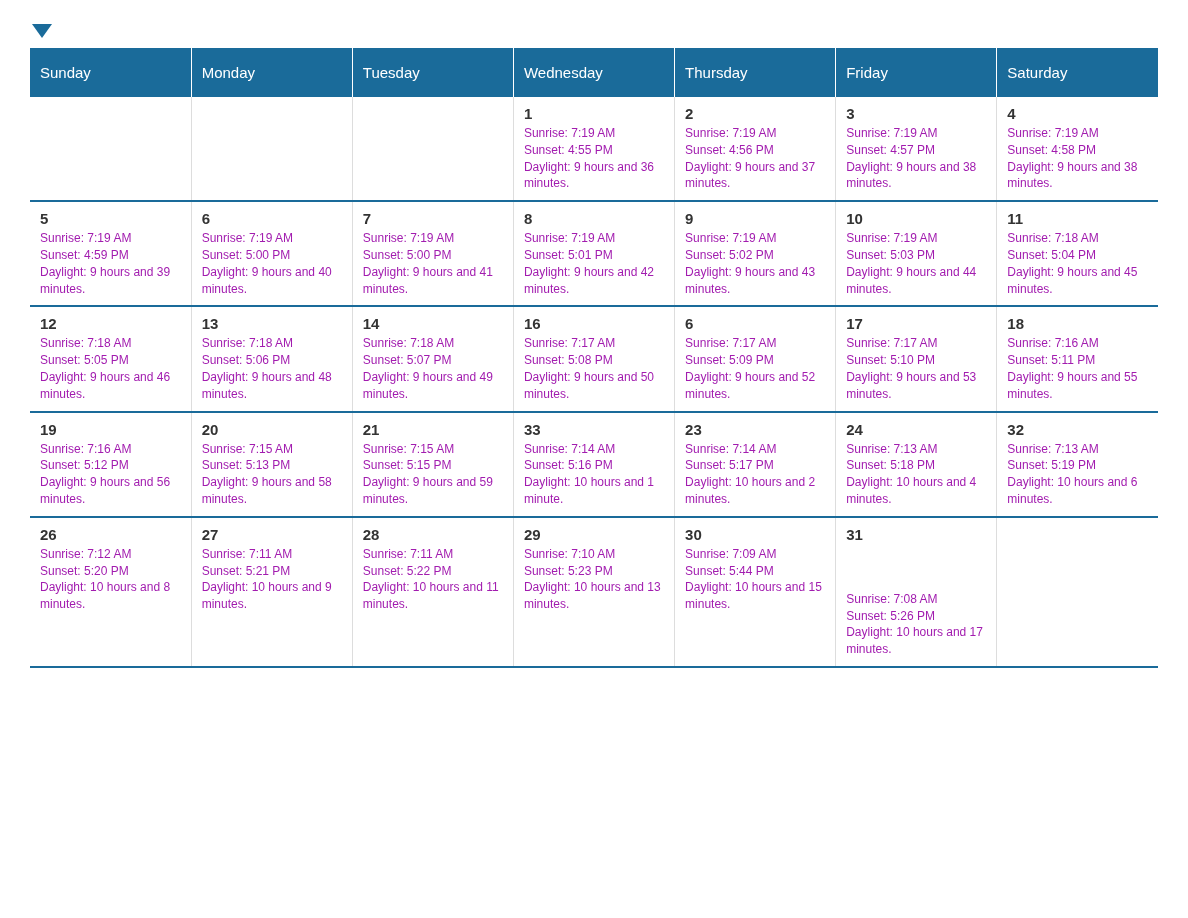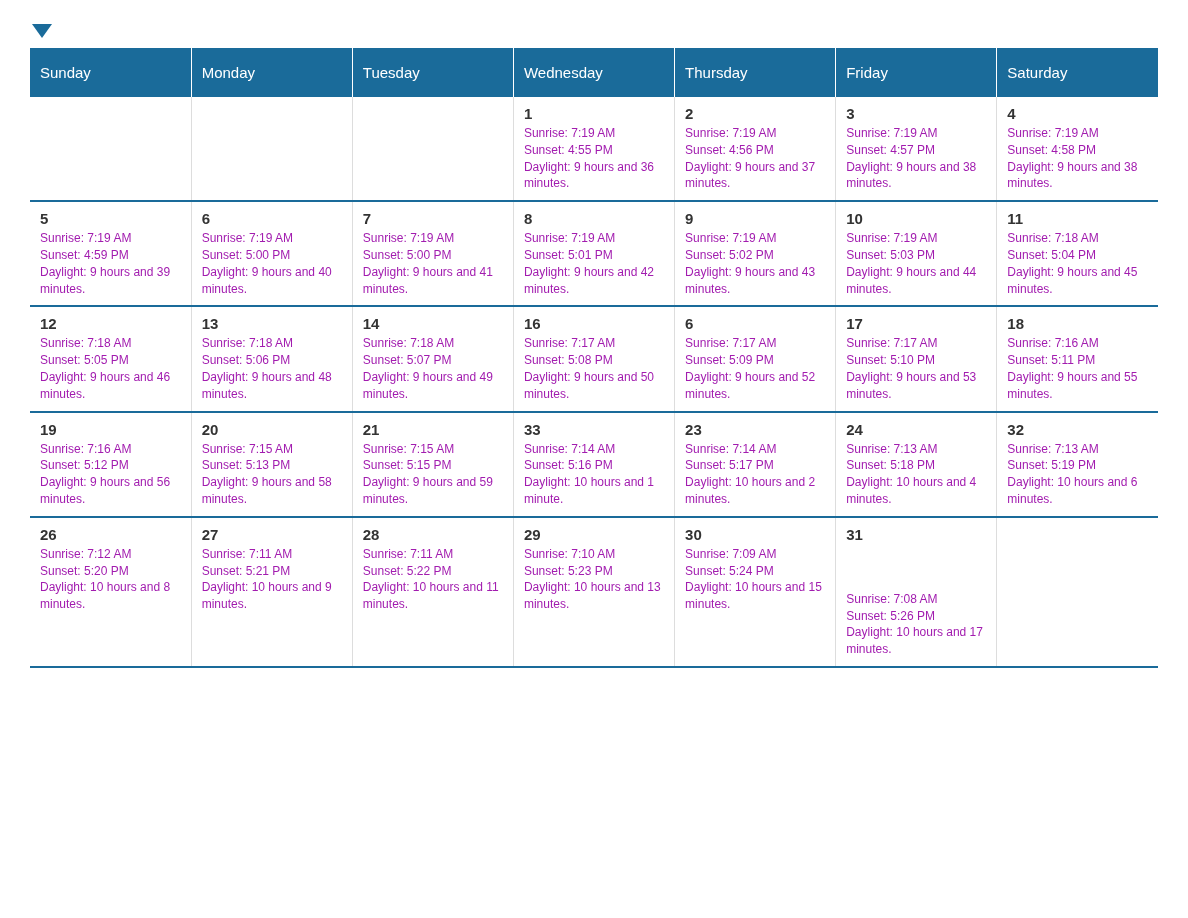--- a/index.html
+++ b/index.html
@@ -311,21 +311,21 @@
         </td>
         <td>
           <span class="day-num">29</span>
           <div class="day-info" style="white-space: pre-line;">Sunrise: 7:10 AM
 Sunset: 5:23 PM
 Daylight: 10 hours and 13 minutes.</div>
         </td>
         <td>
           <span class="day-num">30</span>
           <div class="day-info" style="white-space: pre-line;">Sunrise: 7:09 AM
-Sunset: 5:24 PM
+Sunset: 5:44 PM
 Daylight: 10 hours and 15 minutes.</div>
         </td>
         <td>
           <span class="day-num">31</span>
           <div class="day-info" style="white-space: pre-line; margin-top: 48px;">Sunrise: 7:08 AM
 Sunset: 5:26 PM
 Daylight: 10 hours and 17 minutes.</div>
         </td>
         <td class="empty-cell"></td>
       </tr>

